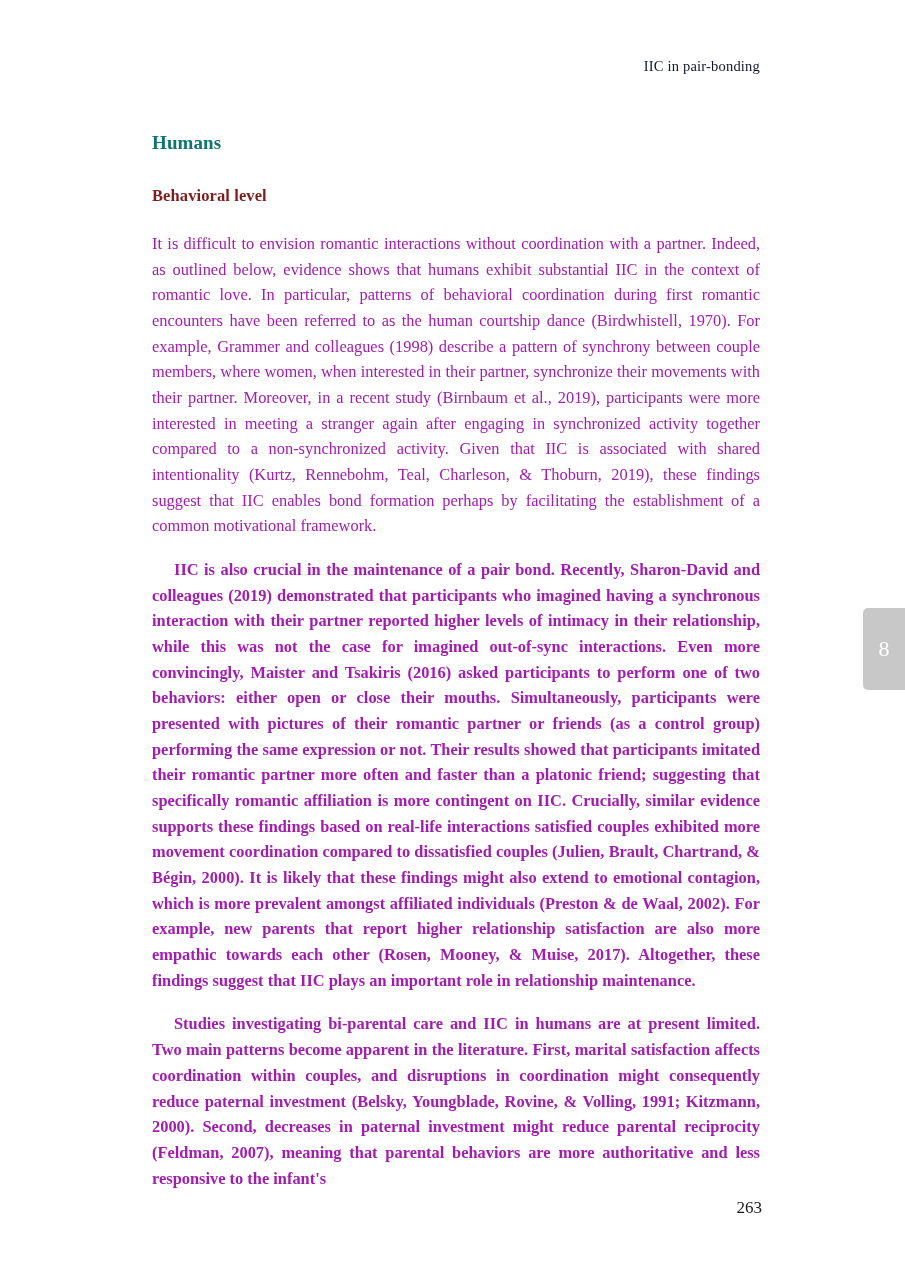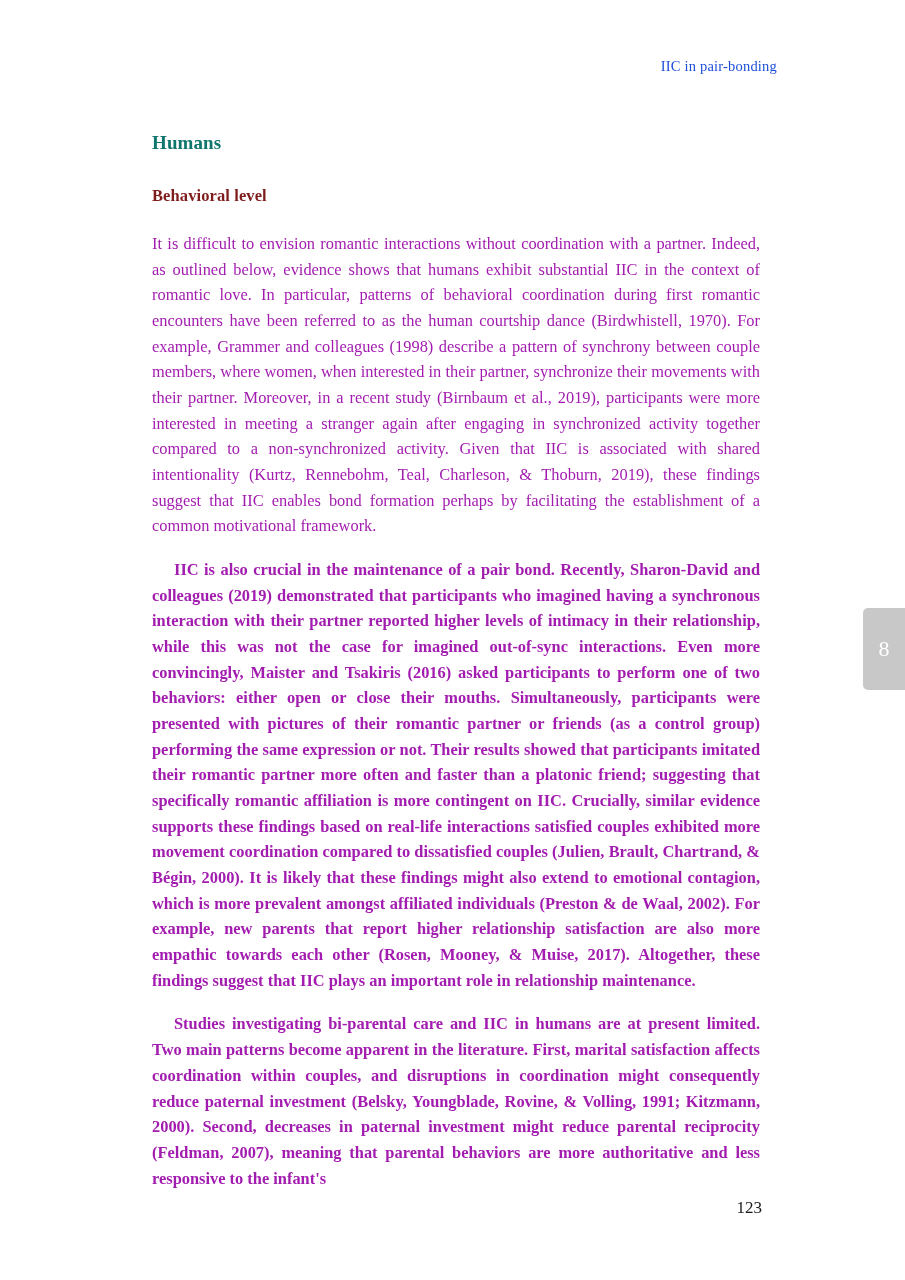--- a/index.html
+++ b/index.html
@@ -17,24 +17,24 @@
   }
   .page {
     position: relative;
     width: 905px;
     height: 1280px;
     box-sizing: border-box;
   }
   .running-head {
     position: absolute;
     top: 58px;
-    right: 128px;
+    right: 145px;
     font-size: 14.5px;
     letter-spacing: 0.2px;
-    color: #1d4ed8;
+    color: #0f172a;
     text-align: right;
   }
   .content {
     position: absolute;
     left: 152px;
     top: 132px;
     width: 608px;
   }
   h1.section-title {
     font-size: 19px;
@@ -108,15 +108,15 @@
     <p class="body-par first-par">It is difficult to envision romantic interactions without coordination with a partner. Indeed, as outlined below, evidence shows that humans exhibit substantial IIC in the context of romantic love. In particular, patterns of behavioral coordination during first romantic encounters have been referred to as the human courtship dance (Birdwhistell, 1970). For example, Grammer and colleagues (1998) describe a pattern of synchrony between couple members, where women, when interested in their partner, synchronize their movements with their partner. Moreover, in a recent study (Birnbaum et al., 2019), participants were more interested in meeting a stranger again after engaging in synchronized activity together compared to a non-synchronized activity. Given that IIC is associated with shared intentionality (Kurtz, Rennebohm, Teal, Charleson, &amp; Thoburn, 2019), these findings suggest that IIC enables bond formation perhaps by facilitating the establishment of a common motivational framework.</p>
 
     <p class="body-par indent-par">IIC is also crucial in the maintenance of a pair bond. Recently, Sharon-David and colleagues (2019) demonstrated that participants who imagined having a synchronous interaction with their partner reported higher levels of intimacy in their relationship, while this was not the case for imagined out-of-sync interactions. Even more convincingly, Maister and Tsakiris (2016) asked participants to perform one of two behaviors: either open or close their mouths. Simultaneously, participants were presented with pictures of their romantic partner or friends (as a control group) performing the same expression or not. Their results showed that participants imitated their romantic partner more often and faster than a platonic friend; suggesting that specifically romantic affiliation is more contingent on IIC. Crucially, similar evidence supports these findings based on real-life interactions satisfied couples exhibited more movement coordination compared to dissatisfied couples (Julien, Brault, Chartrand, &amp; Bégin, 2000). It is likely that these findings might also extend to emotional contagion, which is more prevalent amongst affiliated individuals (Preston &amp; de Waal, 2002). For example, new parents that report higher relationship satisfaction are also more empathic towards each other (Rosen, Mooney, &amp; Muise, 2017). Altogether, these findings suggest that IIC plays an important role in relationship maintenance.</p>
 
     <p class="body-par indent-par">Studies investigating bi-parental care and IIC in humans are at present limited. Two main patterns become apparent in the literature. First, marital satisfaction affects coordination within couples, and disruptions in coordination might consequently reduce paternal investment (Belsky, Youngblade, Rovine, &amp; Volling, 1991; Kitzmann, 2000). Second, decreases in paternal investment might reduce parental reciprocity (Feldman, 2007), meaning that parental behaviors are more authoritative and less responsive to the infant's</p>
 
   </div>
 
   <div class="thumb-tab">8</div>
 
-  <div class="folio">123</div>
+  <div class="folio">263</div>
 
 </div>
 
 </body></html>

